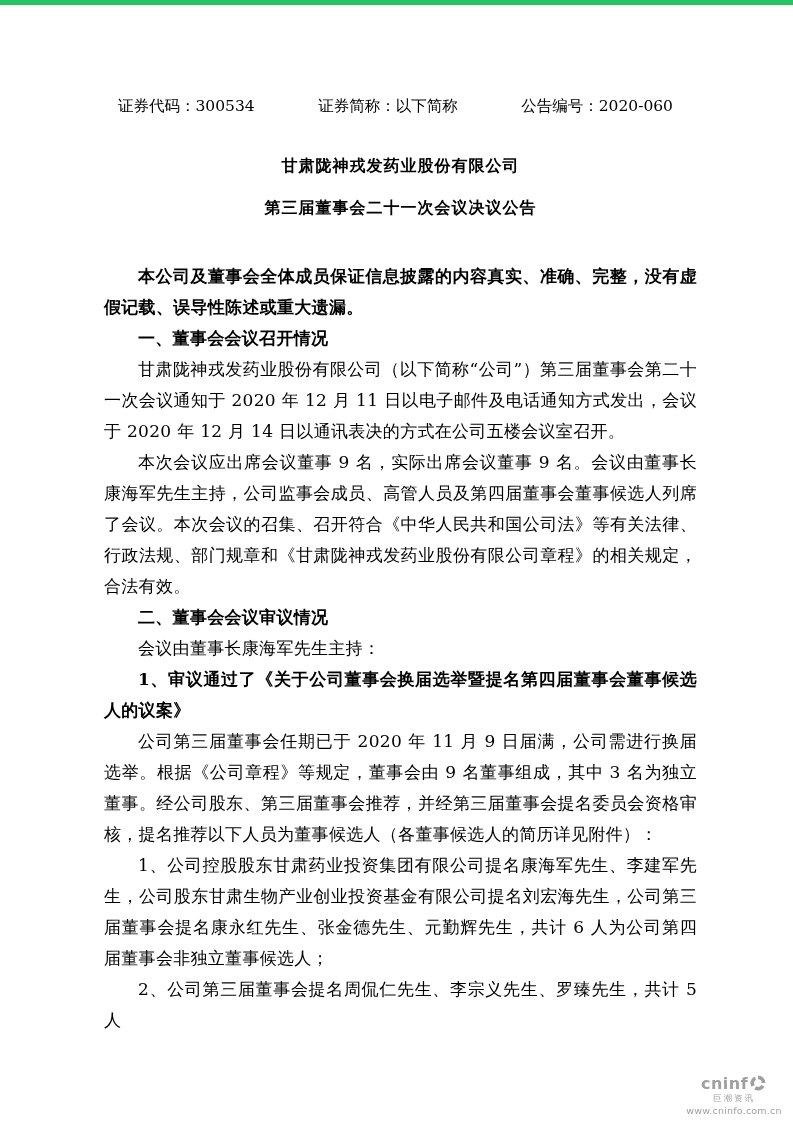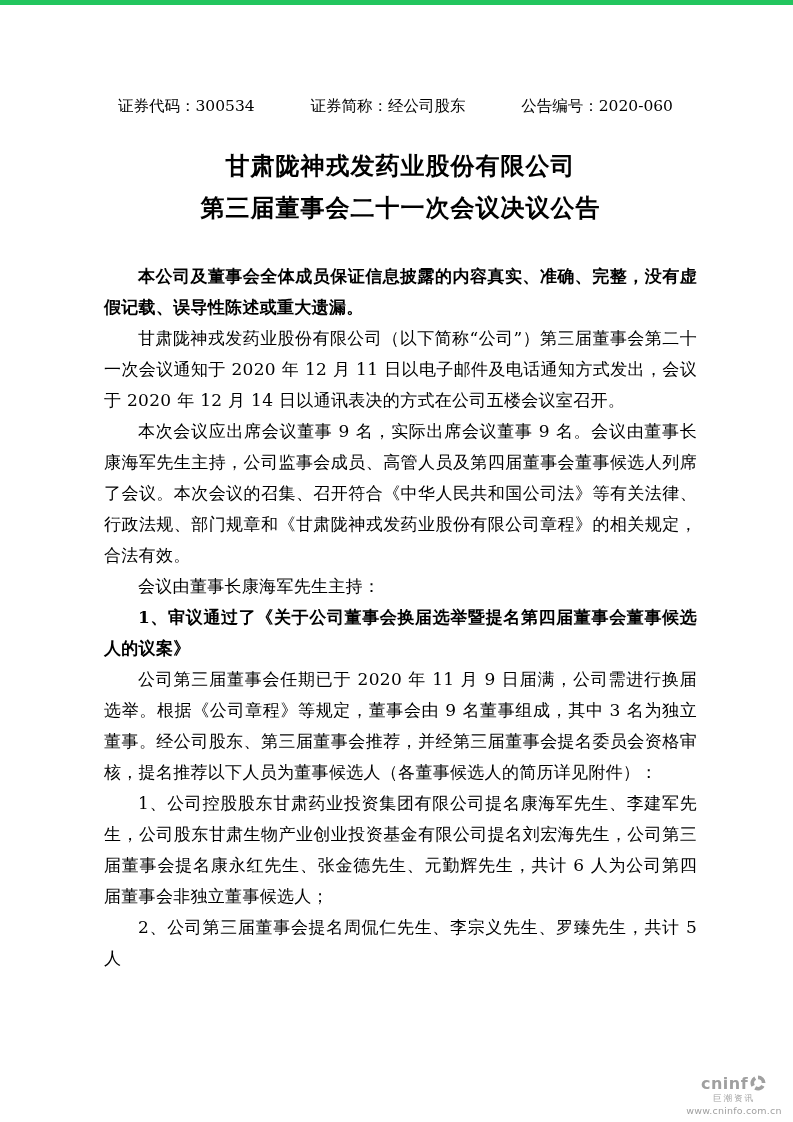--- a/index.html
+++ b/index.html
@@ -29,21 +29,21 @@
     justify-content: space-between;
     padding-left: 14px;
     padding-right: 24px;
     font-size: 15.5px;
     line-height: 22px;
     white-space: nowrap;
   }
   .doc-title {
     margin: 0;
     text-align: center;
-    font-size: 24px;
+    font-size: 16px;
     font-weight: bold;
     line-height: 42px;
     letter-spacing: 1px;
   }
   .doc-title.first {
     margin-top: 28px;
   }
   p.para, p.heading, p.disclaimer {
     margin: 0;
     font-size: 17px;
@@ -104,32 +104,34 @@
   }
 </style>
 </head>
 <body>
 
 <div class="page">
   <div class="content">
 
     <div class="doc-header">
       <span>证券代码：300534</span>
-      <span>证券简称：经公司股东</span>
+      <span>证券简称：以下简称</span>
       <span>公告编号：2020-060</span>
     </div>
 
     <h1 class="doc-title first">甘肃陇神戎发药业股份有限公司</h1>
     <h1 class="doc-title">第三届董事会二十一次会议决议公告</h1>
 
     <p class="disclaimer">本公司及董事会全体成员保证信息披露的内容真实、准确、完整，没有虚假记载、误导性陈述或重大遗漏。</p>
 
+    <p class="heading mt-sec1">一、董事会会议召开情况</p>
     <p class="para">甘肃陇神戎发药业股份有限公司（以下简称“公司”）第三届董事会第二十一次会议通知于 2020 年 12 月 11 日以电子邮件及电话通知方式发出，会议于 2020 年 12 月 14 日以通讯表决的方式在公司五楼会议室召开。</p>
     <p class="para">本次会议应出席会议董事 9 名，实际出席会议董事 9 名。会议由董事长康海军先生主持，公司监事会成员、高管人员及第四届董事会董事候选人列席了会议。本次会议的召集、召开符合《中华人民共和国公司法》等有关法律、行政法规、部门规章和《甘肃陇神戎发药业股份有限公司章程》的相关规定，合法有效。</p>
 
+    <p class="heading mt-sec2">二、董事会会议审议情况</p>
     <p class="para mt-intro">会议由董事长康海军先生主持：</p>
     <p class="para bold">1、审议通过了《关于公司董事会换届选举暨提名第四届董事会董事候选人的议案》</p>
     <p class="para">公司第三届董事会任期已于 2020 年 11 月 9 日届满，公司需进行换届选举。根据《公司章程》等规定，董事会由 9 名董事组成，其中 3 名为独立董事。经公司股东、第三届董事会推荐，并经第三届董事会提名委员会资格审核，提名推荐以下人员为董事候选人（各董事候选人的简历详见附件）：</p>
     <p class="para">1、公司控股股东甘肃药业投资集团有限公司提名康海军先生、李建军先生，公司股东甘肃生物产业创业投资基金有限公司提名刘宏海先生，公司第三届董事会提名康永红先生、张金德先生、元勤辉先生，共计 6 人为公司第四届董事会非独立董事候选人；</p>
     <p class="para">2、公司第三届董事会提名周侃仁先生、李宗义先生、罗臻先生，共计 5 人</p>
 
   </div>
 
   <div class="watermark">
     <div class="wm-brand-row">

